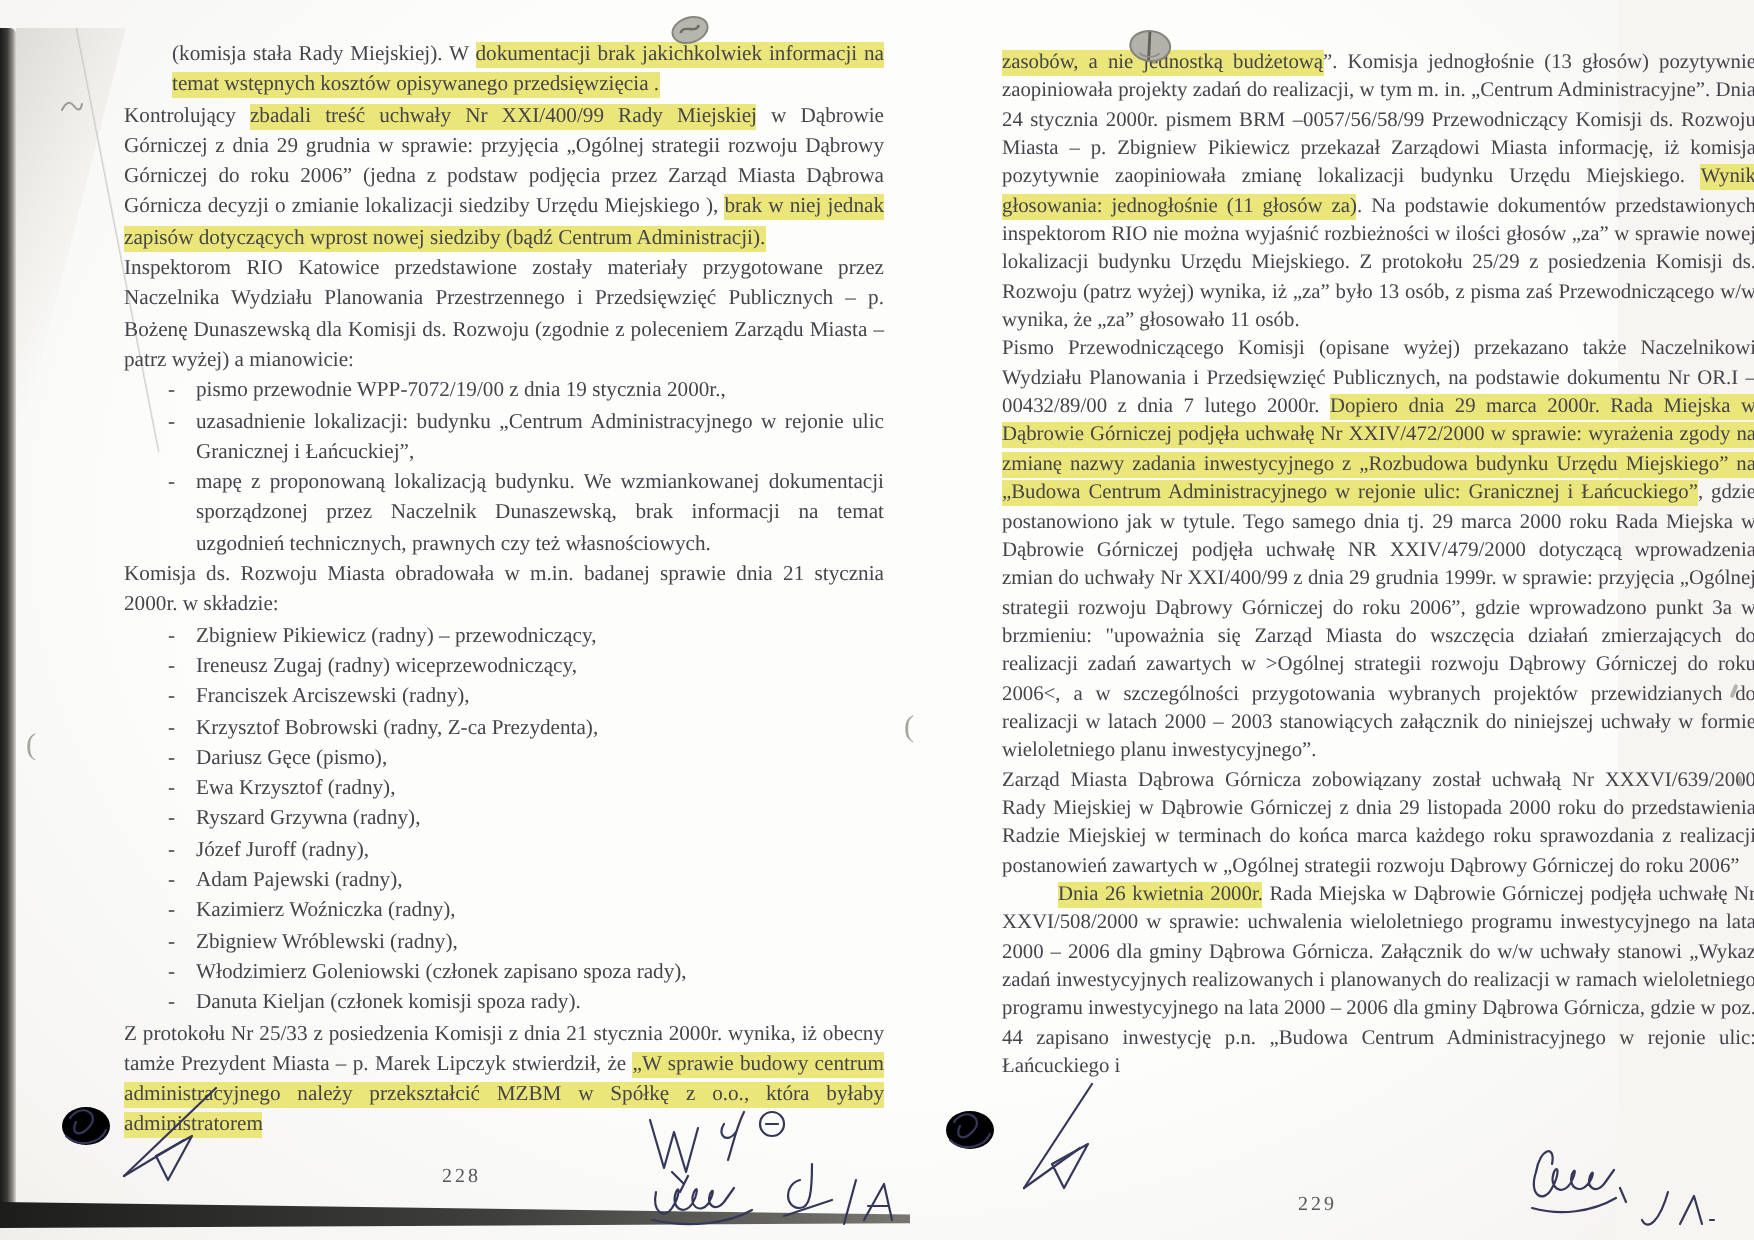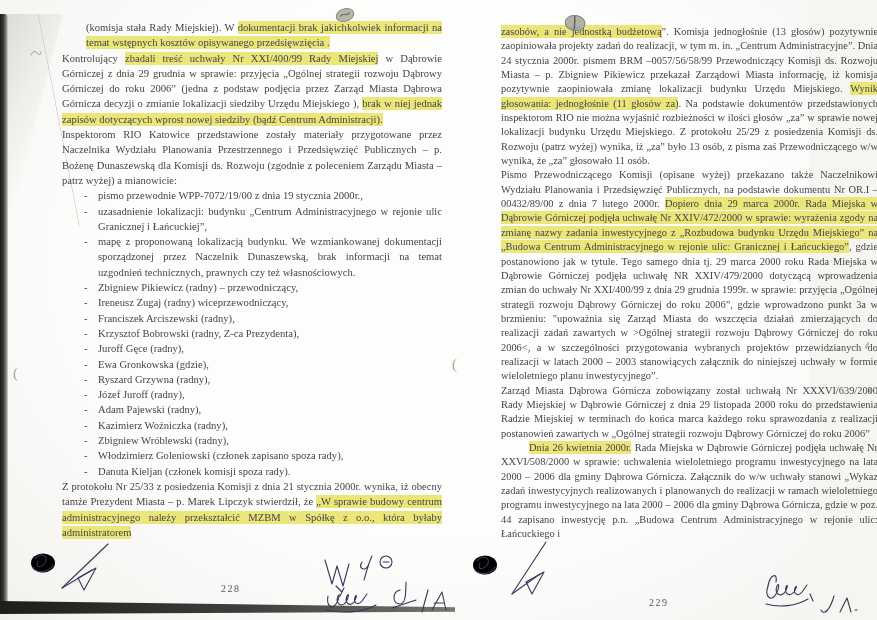--- a/index.html
+++ b/index.html
@@ -81,44 +81,45 @@
         </div>
         <div class="doc-li">
           <span class="dash">-</span>
           <span class="li-text"><span>uzasadnienie lokalizacji: budynku „Centrum Administracyjnego w rejonie  ulic Granicznej i Łańcuckiej”,</span></span>
         </div>
         <div class="doc-li">
           <span class="dash">-</span>
           <span class="li-text"><span>mapę z proponowaną lokalizacją budynku. We wzmiankowanej dokumentacji sporządzonej przez Naczelnik Dunaszewską, brak informacji na temat uzgodnień technicznych, prawnych czy też własnościowych.</span></span>
         </div>
       </div>
+      <p class="doc-p"><span>Komisja ds. Rozwoju Miasta obradowała w m.in. badanej sprawie  dnia 21 stycznia 2000r. w składzie:</span></p>
       <div class="doc-list">
         <div class="doc-li">
           <span class="dash">-</span>
           <span class="li-text"><span>Zbigniew Pikiewicz  (radny) – przewodniczący,</span></span>
         </div>
         <div class="doc-li">
           <span class="dash">-</span>
           <span class="li-text"><span>Ireneusz Zugaj  (radny) wiceprzewodniczący,</span></span>
         </div>
         <div class="doc-li">
           <span class="dash">-</span>
           <span class="li-text"><span>Franciszek Arciszewski  (radny),</span></span>
         </div>
         <div class="doc-li">
           <span class="dash">-</span>
           <span class="li-text"><span>Krzysztof Bobrowski  (radny, Z-ca Prezydenta),</span></span>
         </div>
         <div class="doc-li">
           <span class="dash">-</span>
-          <span class="li-text"><span>Juroff Gęce (radny),</span></span>
-        </div>
-        <div class="doc-li">
-          <span class="dash">-</span>
-          <span class="li-text"><span>Ewa Gronkowska (gdzie),</span></span>
+          <span class="li-text"><span>Dariusz Gęce (pismo),</span></span>
+        </div>
+        <div class="doc-li">
+          <span class="dash">-</span>
+          <span class="li-text"><span>Ewa Krzysztof (radny),</span></span>
         </div>
         <div class="doc-li">
           <span class="dash">-</span>
           <span class="li-text"><span>Ryszard Grzywna (radny),</span></span>
         </div>
         <div class="doc-li">
           <span class="dash">-</span>
           <span class="li-text"><span>Józef Juroff (radny),</span></span>
         </div>
         <div class="doc-li">

